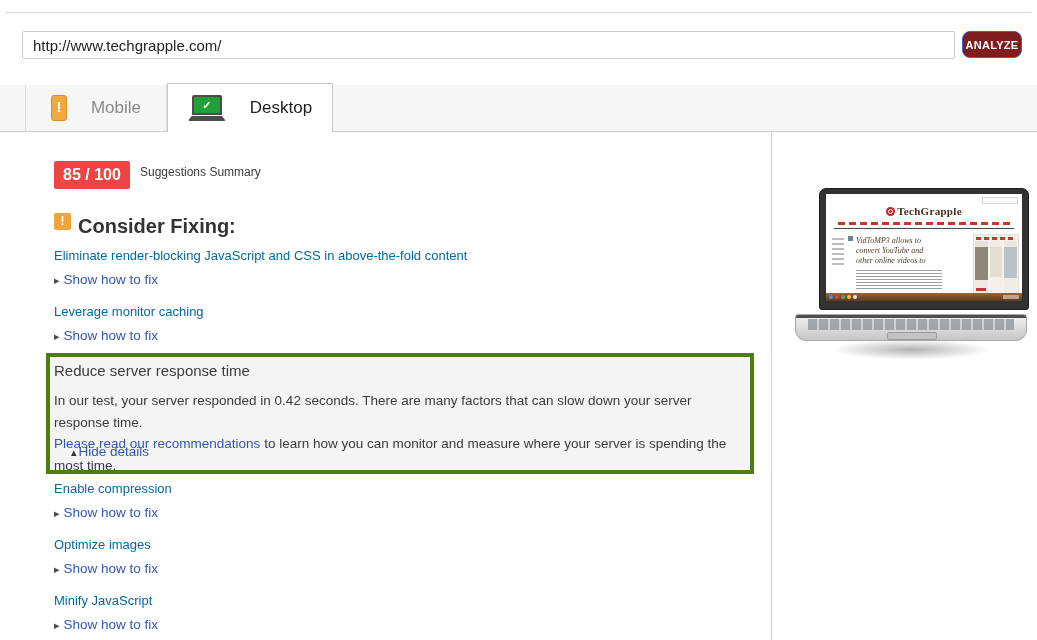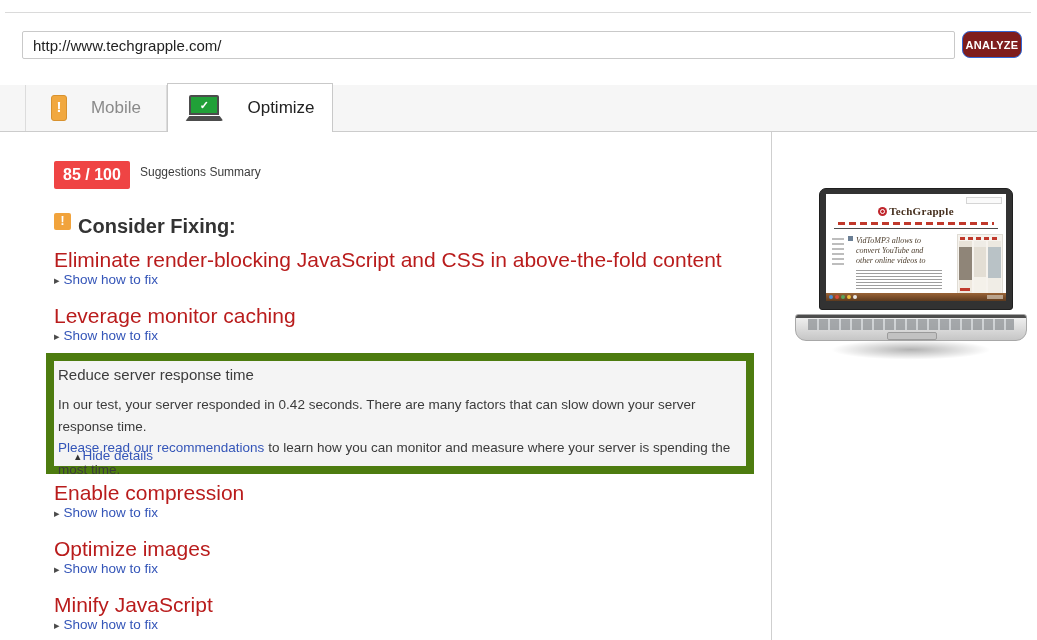--- a/index.html
+++ b/index.html
@@ -48,44 +48,44 @@
   .score-badge { top:161px; left:54px; background:#ef4444; color:#fff; font-weight:bold;
                  font-size:16px; padding:5px 9px; border-radius:2px; }
   .summary-heading { top:165px; left:140px; font-size:12px; color:#3c3c3c; }
 
   .consider-icon { top:213px; left:54px; width:17px; height:17px; background:#f1a33c;
                    border-radius:2px; }
   .consider-icon::before { content:"!"; position:absolute; left:0; right:0; top:1px;
                            text-align:center; color:#fff; font-weight:bold; font-size:12px; }
   .consider-label { top:215px; left:78px; font-size:20px; font-weight:bold; color:#333; }
 
-  .sg-title { font-size:21px; color:#b91c1c; }
+  .sg-title { font-size:13px; color:#0369a1; }
   .sg-link { font-size:13.5px; color:#3455b8; cursor:pointer; text-decoration:none;
              display:flex; align-items:center; }
   .tri-r { margin-right:4px; }
   .tri-r::before { content:"▸"; color:#4a4a4a; font-size:11px; }
   .tri-u::before { content:"▴"; color:#333; font-size:11px; }
   .tri-u { margin-right:2px; }
 
   
-  .red-box { top:353px; left:46px; width:708px; height:121px; border:8px solid #4d7c0f;
+  .red-box { top:353px; left:46px; width:708px; height:121px; border:4px solid #4d7c0f;
              background:#f4f4f4; }
   .rb-title { position:absolute; top:5px; left:4px; font-size:15px; color:#3c3c3c; }
   .rb-para { position:absolute; top:33px; left:4px; width:696px; font-size:13.5px;
              line-height:21.5px; color:#3b3b3b; }
   .rb-para .line1 { display:block; }
   .rb-link { color:#3455b8; text-decoration:none; cursor:pointer; }
   .rb-hide { position:absolute; top:87px; left:4px;margin-left:17px; }
 
   
   .v-divider { top:132px; left:771px; width:1px; height:508px; background:#cfcfcf; }
 
   
   .laptop { top:186px; left:795px; width:232px; height:210px; }
-  .lap-screen { position:absolute; left:24px; top:2px; width:194px; height:122px;
+  .lap-screen { position:absolute; left:24px; top:2px; width:210px; height:122px;
                 background:#323232; border:1px solid #1f1f1f; border-radius:7px 7px 3px 3px;
                 padding:5px 6px 8px 6px; }
   .lap-display { position:relative; width:100%; height:100%; background:#fff; overflow:hidden; }
   .site-search { position:absolute; top:3px; right:4px; width:36px; height:7px;
                  border:1px solid #d5d5d5; background:#fafafa; }
   .site-logo { position:absolute; top:11px; left:0; right:0; text-align:center;
                font-family:"Liberation Serif", serif; font-weight:bold; font-size:11px;
                color:#46301f; letter-spacing:.3px; }
   .site-logo-icon { display:inline-block; width:9px; height:9px; background:#c0272d;
                     border-radius:50%; margin-right:2px; vertical-align:-1px; position:relative; }
@@ -145,21 +145,21 @@
     <span class="phone-icon"></span>
     <span class="tab-label">Mobile</span>
   </div>
   <div class="tab tab-desktop">
     <span class="laptop-icon">
       <span class="li-screen">
           <span class="li-display"></span>
         </span>
       <span class="li-base"></span>
     </span>
-    <span class="tab-label">Optimize</span>
+    <span class="tab-label">Desktop</span>
   </div>
 </div>
 
 <div class="abs score-badge">85 / 100</div>
 <div class="abs summary-heading">Suggestions Summary</div>
 
 <div class="abs consider-icon"></div>
 <div class="abs consider-label">Consider Fixing:</div>
 
 <div class="abs sg-title" style="top:248px;left:54px;">Eliminate render-blocking JavaScript and CSS in above-the-fold content</div>

